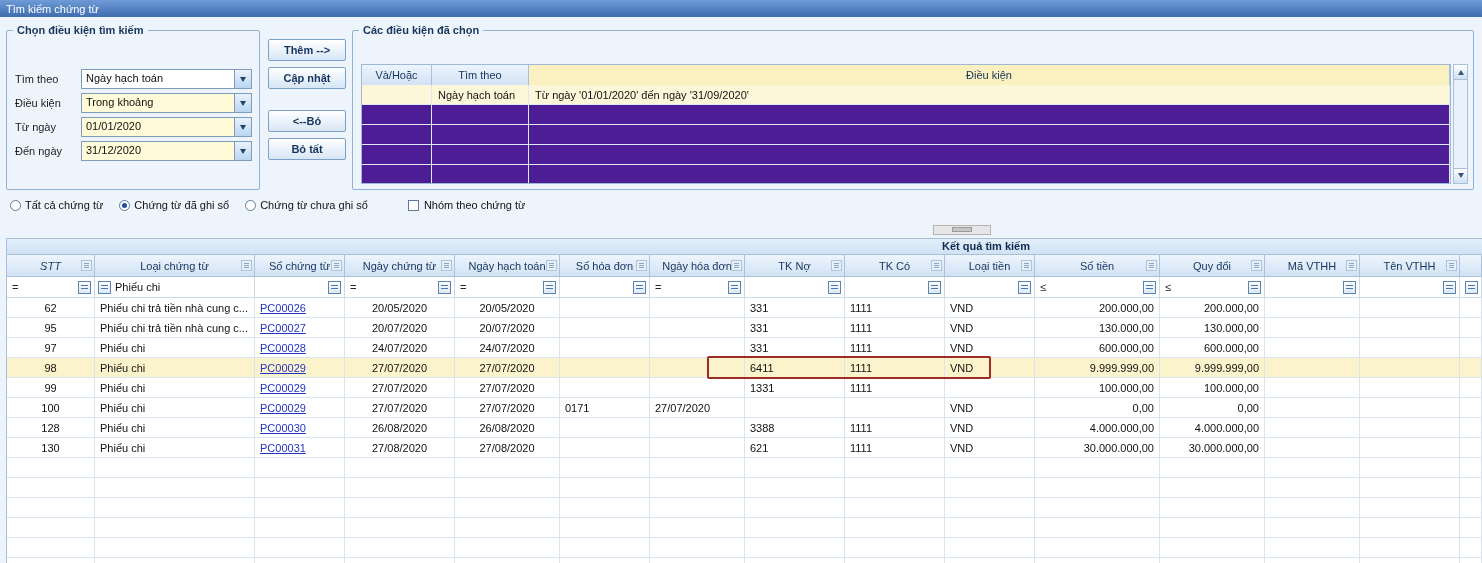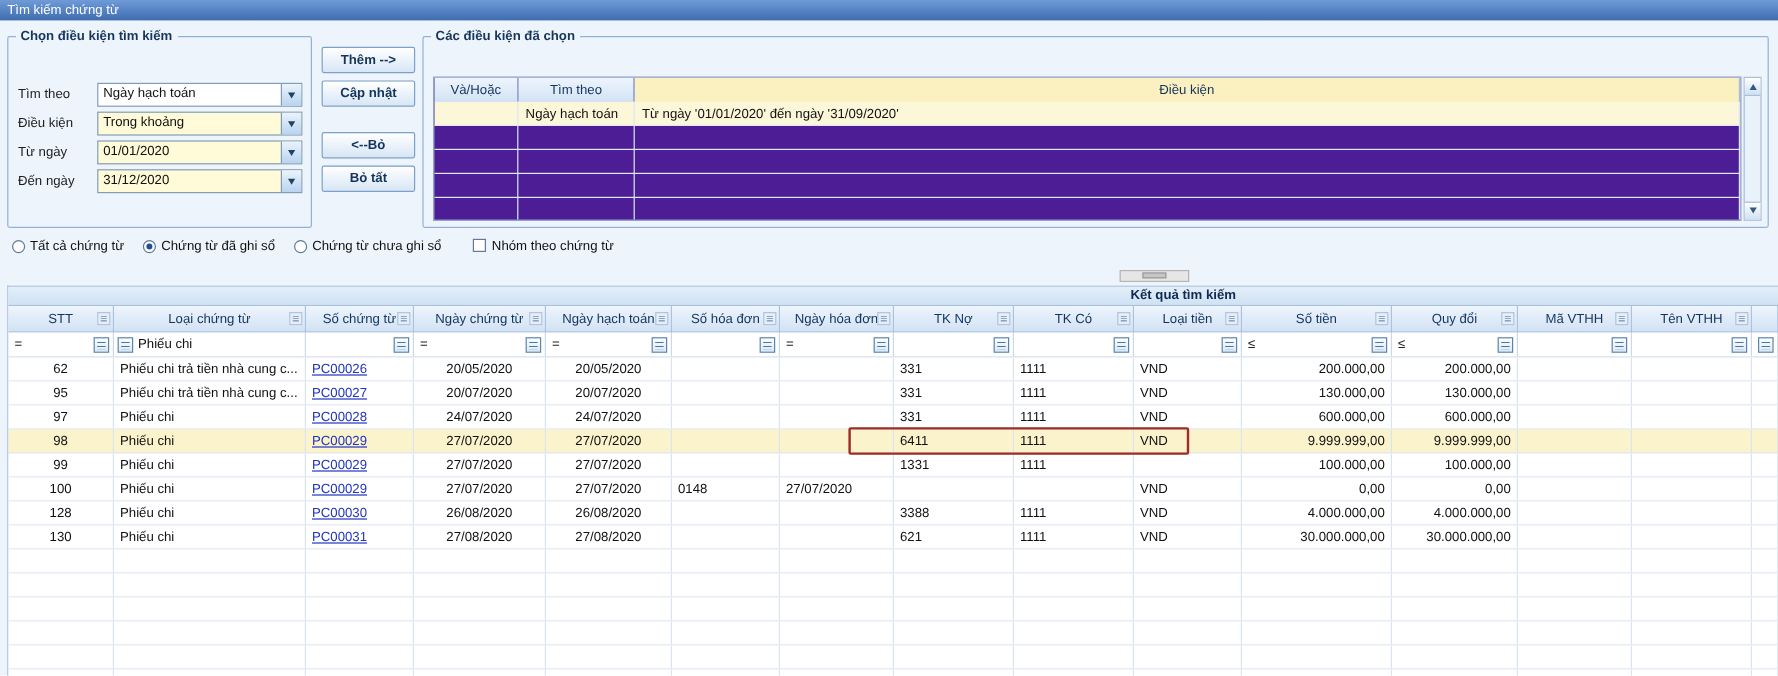--- a/index.html
+++ b/index.html
@@ -57,21 +57,21 @@
   .vsb{position:absolute;top:28px;bottom:5px;right:5px;width:15px;background:#e9f1fa;border:1px solid #aabfd8;box-sizing:border-box;}
   .sb{height:14px;background:linear-gradient(#ffffff,#cfe0f2);display:flex;align-items:center;justify-content:center;}
   .sbup{border-bottom:1px solid #aabfd8;}
   .sbdn{position:absolute;left:0;right:0;bottom:0;border-top:1px solid #aabfd8;}
 
   
   .optrow{position:absolute;left:10px;top:197px;height:16px;display:flex;align-items:center;}
   .radio{display:flex;align-items:flex-end;margin-right:16px;cursor:default;}
   .rdot{width:11px;height:11px;border-radius:50%;border:1px solid #61799c;background:#fff;margin-right:4px;position:relative;box-sizing:border-box;}
   .rdot.sel::after{content:"";position:absolute;left:2px;top:2px;width:5px;height:5px;border-radius:50%;background:#1c4f9c;}
-  .chkwrap{display:flex;align-items:flex-start;margin-left:10px;}
+  .chkwrap{display:flex;align-items:center;margin-left:24px;}
   .chk{width:11px;height:11px;border:1px solid #61799c;background:#fff;margin-right:5px;box-sizing:border-box;}
 
   
   .splitter{position:absolute;left:933px;top:225px;width:58px;height:10px;background:#e6e6e6;border:1px solid #b4b4b4;box-sizing:border-box;}
   .splitter .thumb{margin:1px 0 0 18px;width:20px;height:5px;background:#c6c6c6;border:1px solid #9a9a9a;box-sizing:border-box;}
 
   
   .grid{position:absolute;left:6px;top:238px;right:0;bottom:0;background:#fff;
         border-left:1px solid #a8c0dc;border-top:1px solid #a8c0dc;overflow:hidden;}
   .band{height:15px;background:linear-gradient(#e3eefa,#cfe2f4);border-bottom:1px solid #a8c0dc;position:relative;color:#10294e;font-weight:bold;}
@@ -232,21 +232,21 @@
 
   <div class="splitter">
     <div class="thumb"></div>
   </div>
 
   <div class="grid">
     <div class="band">
       <span>Kết quả tìm kiếm</span>
     </div>
     <div class="hrow" id="ghead">
-        <div class="hc" style="width: 88px;">
+        <div class="hc" style="width: 88px; font-style: italic;">
           <span>STT</span>
           <span class="hicon"></span>
         </div>
         <div class="hc" style="width: 160px;">
           <span>Loại chứng từ</span>
           <span class="hicon"></span>
         </div>
         <div class="hc" style="width: 90px;">
           <span>Số chứng từ</span>
           <span class="hicon"></span>
@@ -448,21 +448,21 @@
           <div class="dc spacer"></div>
         </div>
         <div class="drow">
           <div class="dc ctr" style="width: 88px;">100</div>
           <div class="dc " style="width: 160px;">Phiếu chi</div>
           <div class="dc " style="width: 90px;">
             <span class="link">PC00029</span>
           </div>
           <div class="dc ctr" style="width: 110px;">27/07/2020</div>
           <div class="dc ctr" style="width: 105px;">27/07/2020</div>
-          <div class="dc " style="width: 90px;">0148</div>
+          <div class="dc " style="width: 90px;">0171</div>
           <div class="dc " style="width: 95px;">27/07/2020</div>
           <div class="dc " style="width: 100px;"></div>
           <div class="dc " style="width: 100px;"></div>
           <div class="dc " style="width: 90px;">VND</div>
           <div class="dc num" style="width: 125px;">0,00</div>
           <div class="dc num" style="width: 105px;">0,00</div>
           <div class="dc " style="width: 95px;"></div>
           <div class="dc " style="width: 100px;"></div>
           <div class="dc spacer"></div>
         </div>

